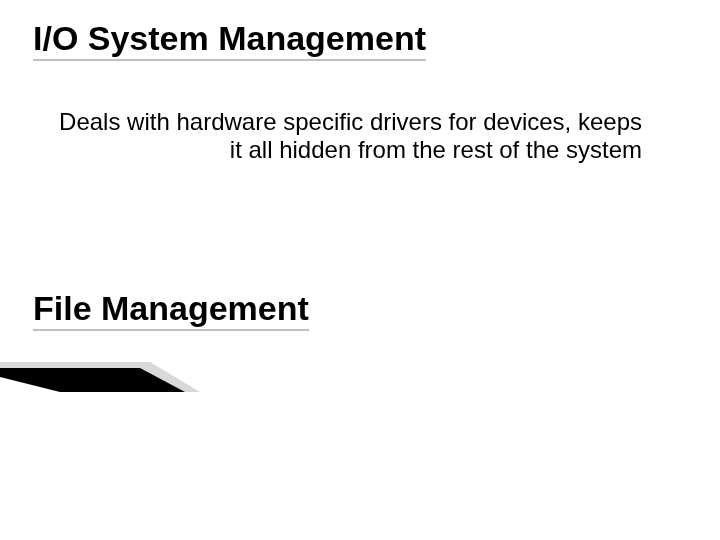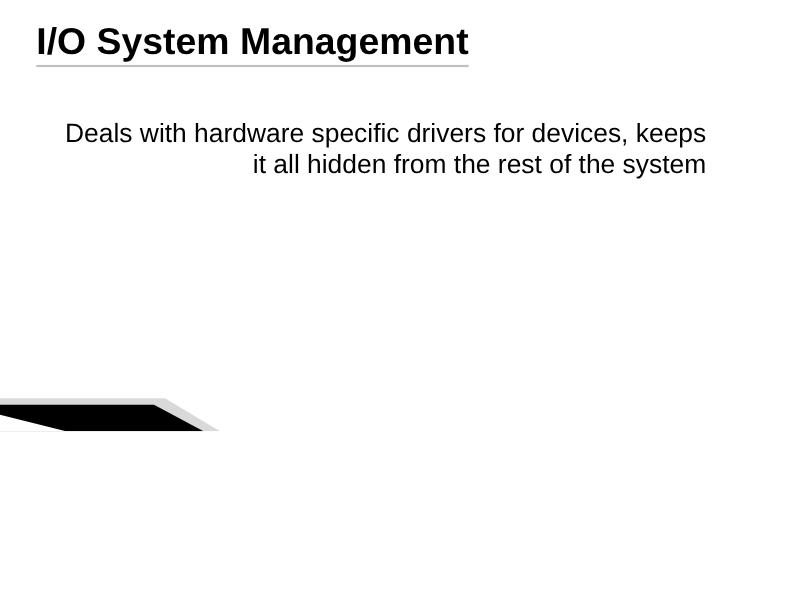--- a/index.html
+++ b/index.html
@@ -65,20 +65,23 @@
 <div class="slide">
 
   <div id="h1" class="heading">
     <span class="underline">I/O System Management</span>
   </div>
 
   <div id="p1" class="body">
     <span class="indent">Deals with hardware specific drivers for devices, keeps it all hidden from the rest of the system</span>
   </div>
 
+  <div id="h2" class="heading">
+    <span class="underline">File Management</span>
+  </div>
 
 
   <div class="wedge">
     <svg width="200" height="70" viewBox="0 0 200 70">
       <polygon points="0,40 150,40 200,70 0,70" fill="#d9d9d9"></polygon>
       <polygon points="0,46 140,46 185,70 0,70" fill="#000"></polygon>
       <polygon points="0,70 0,55 60,70" fill="#fff"></polygon>
     </svg>
   </div>
 

